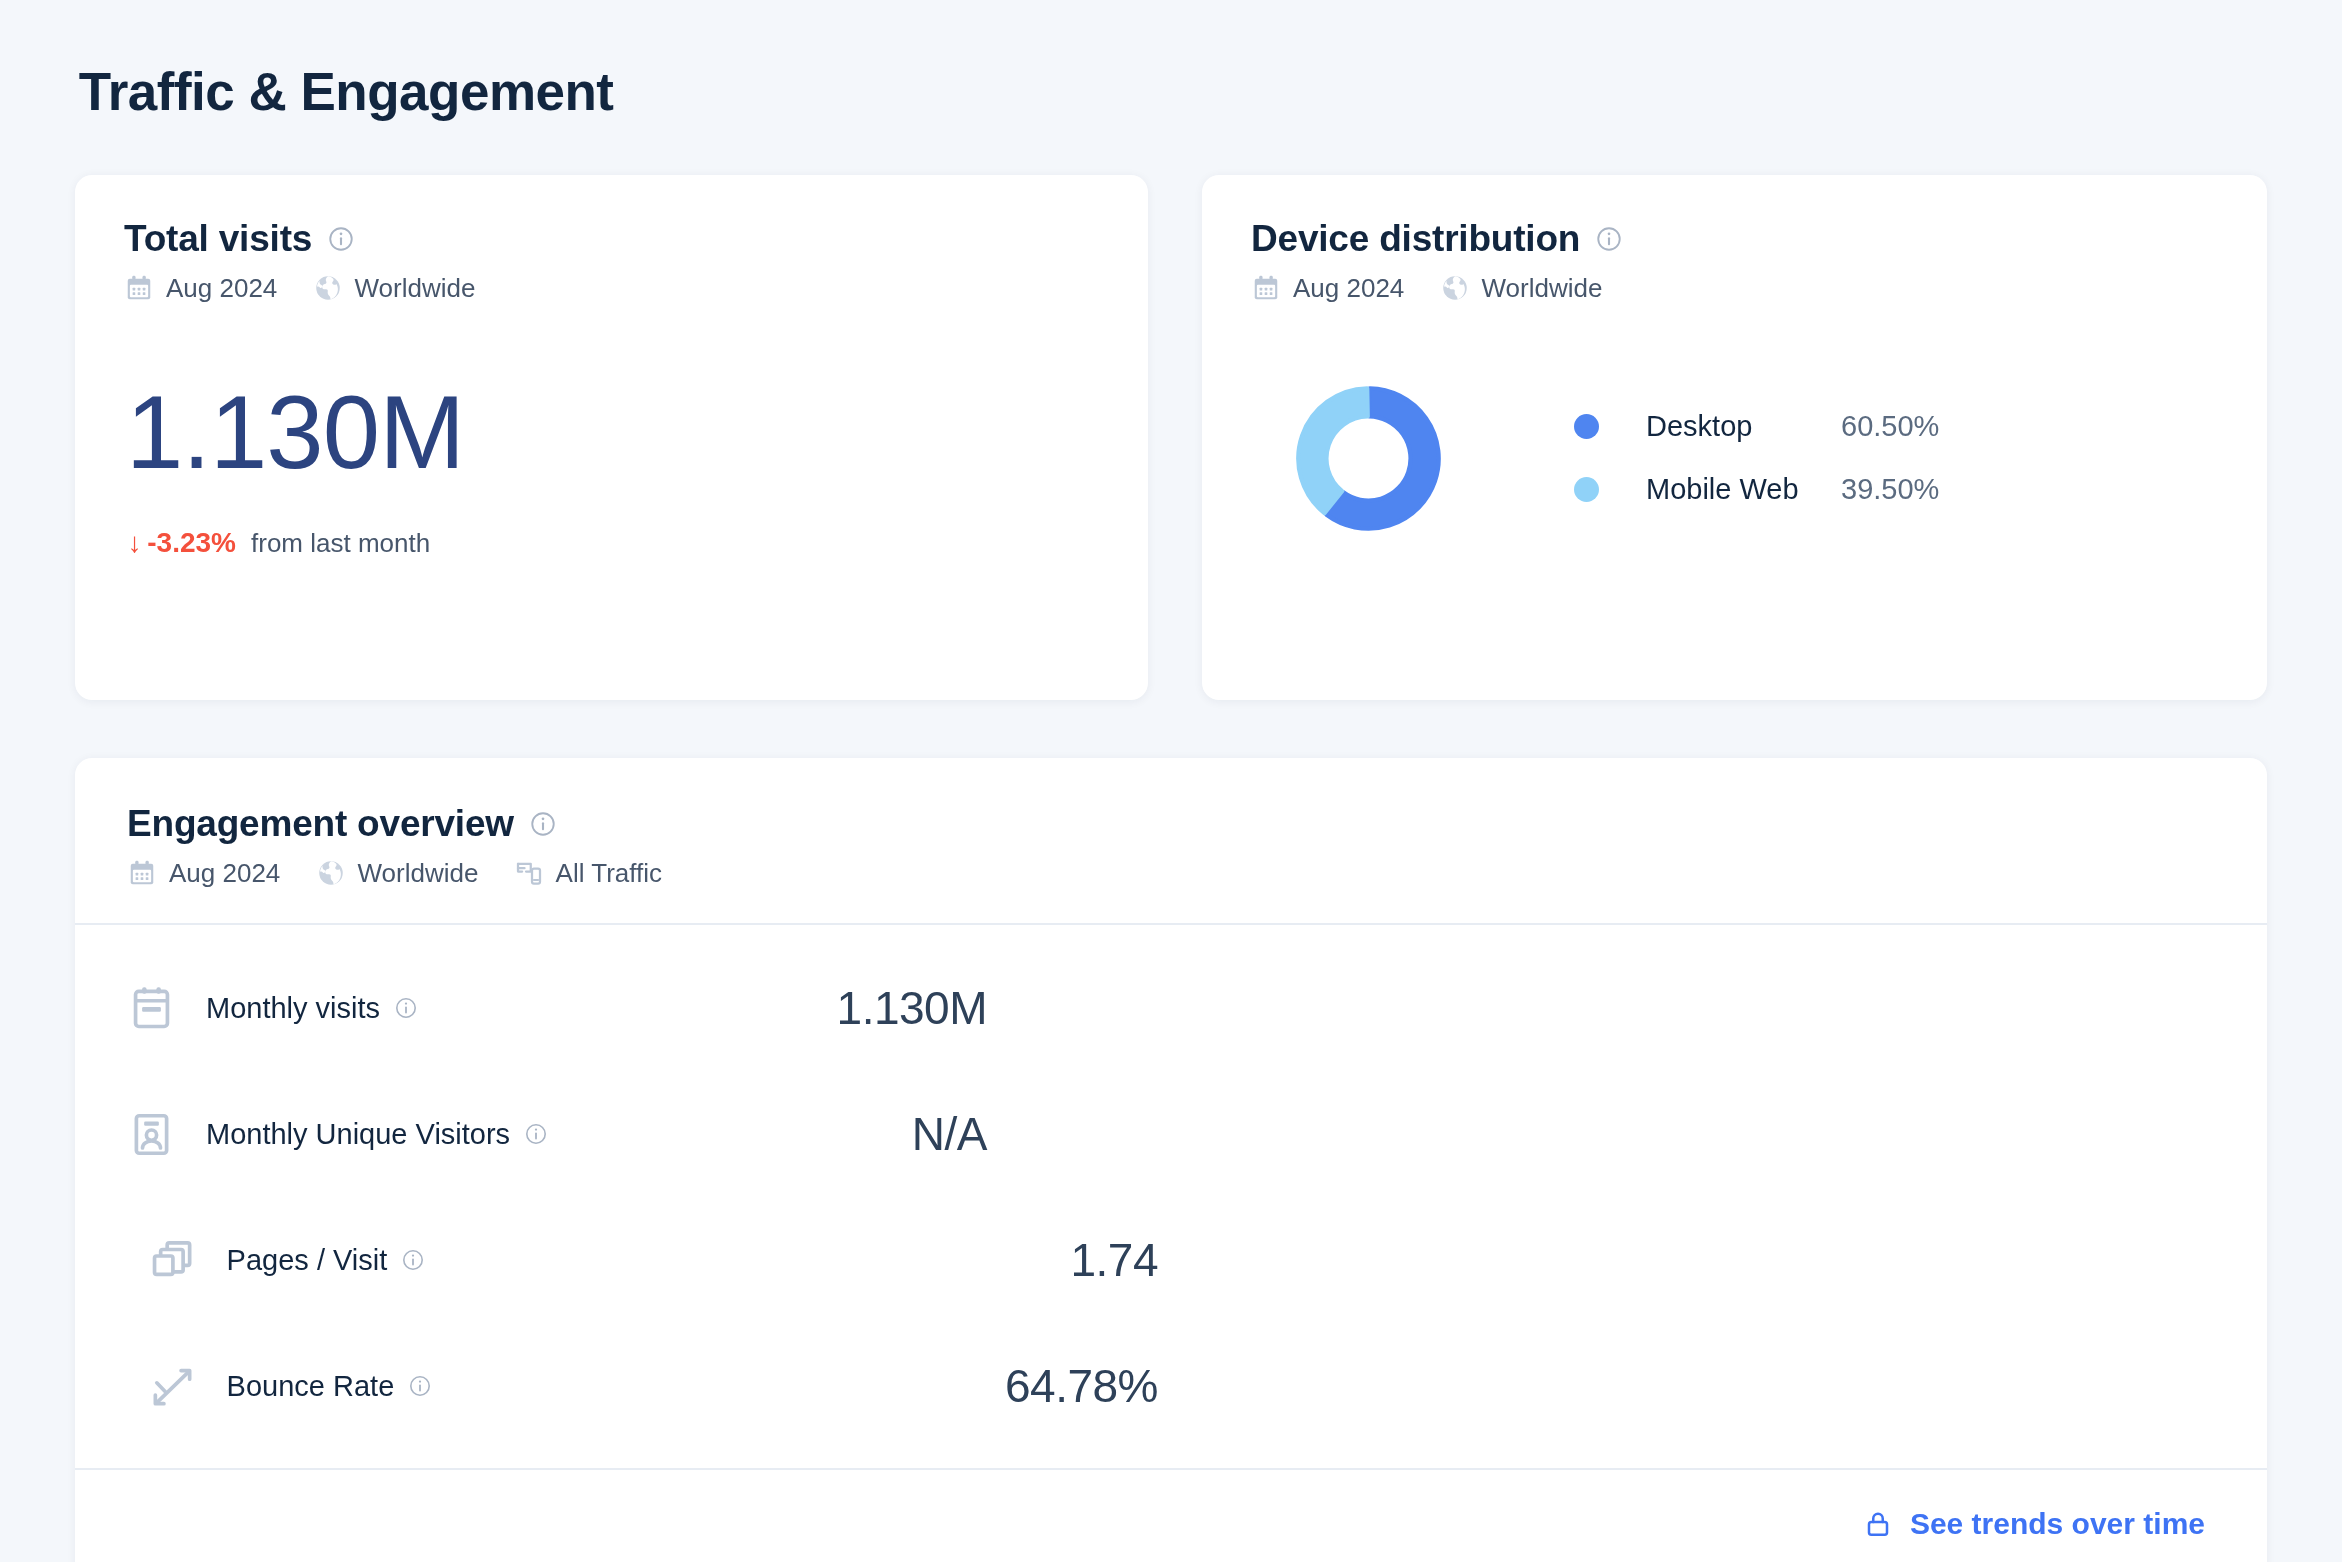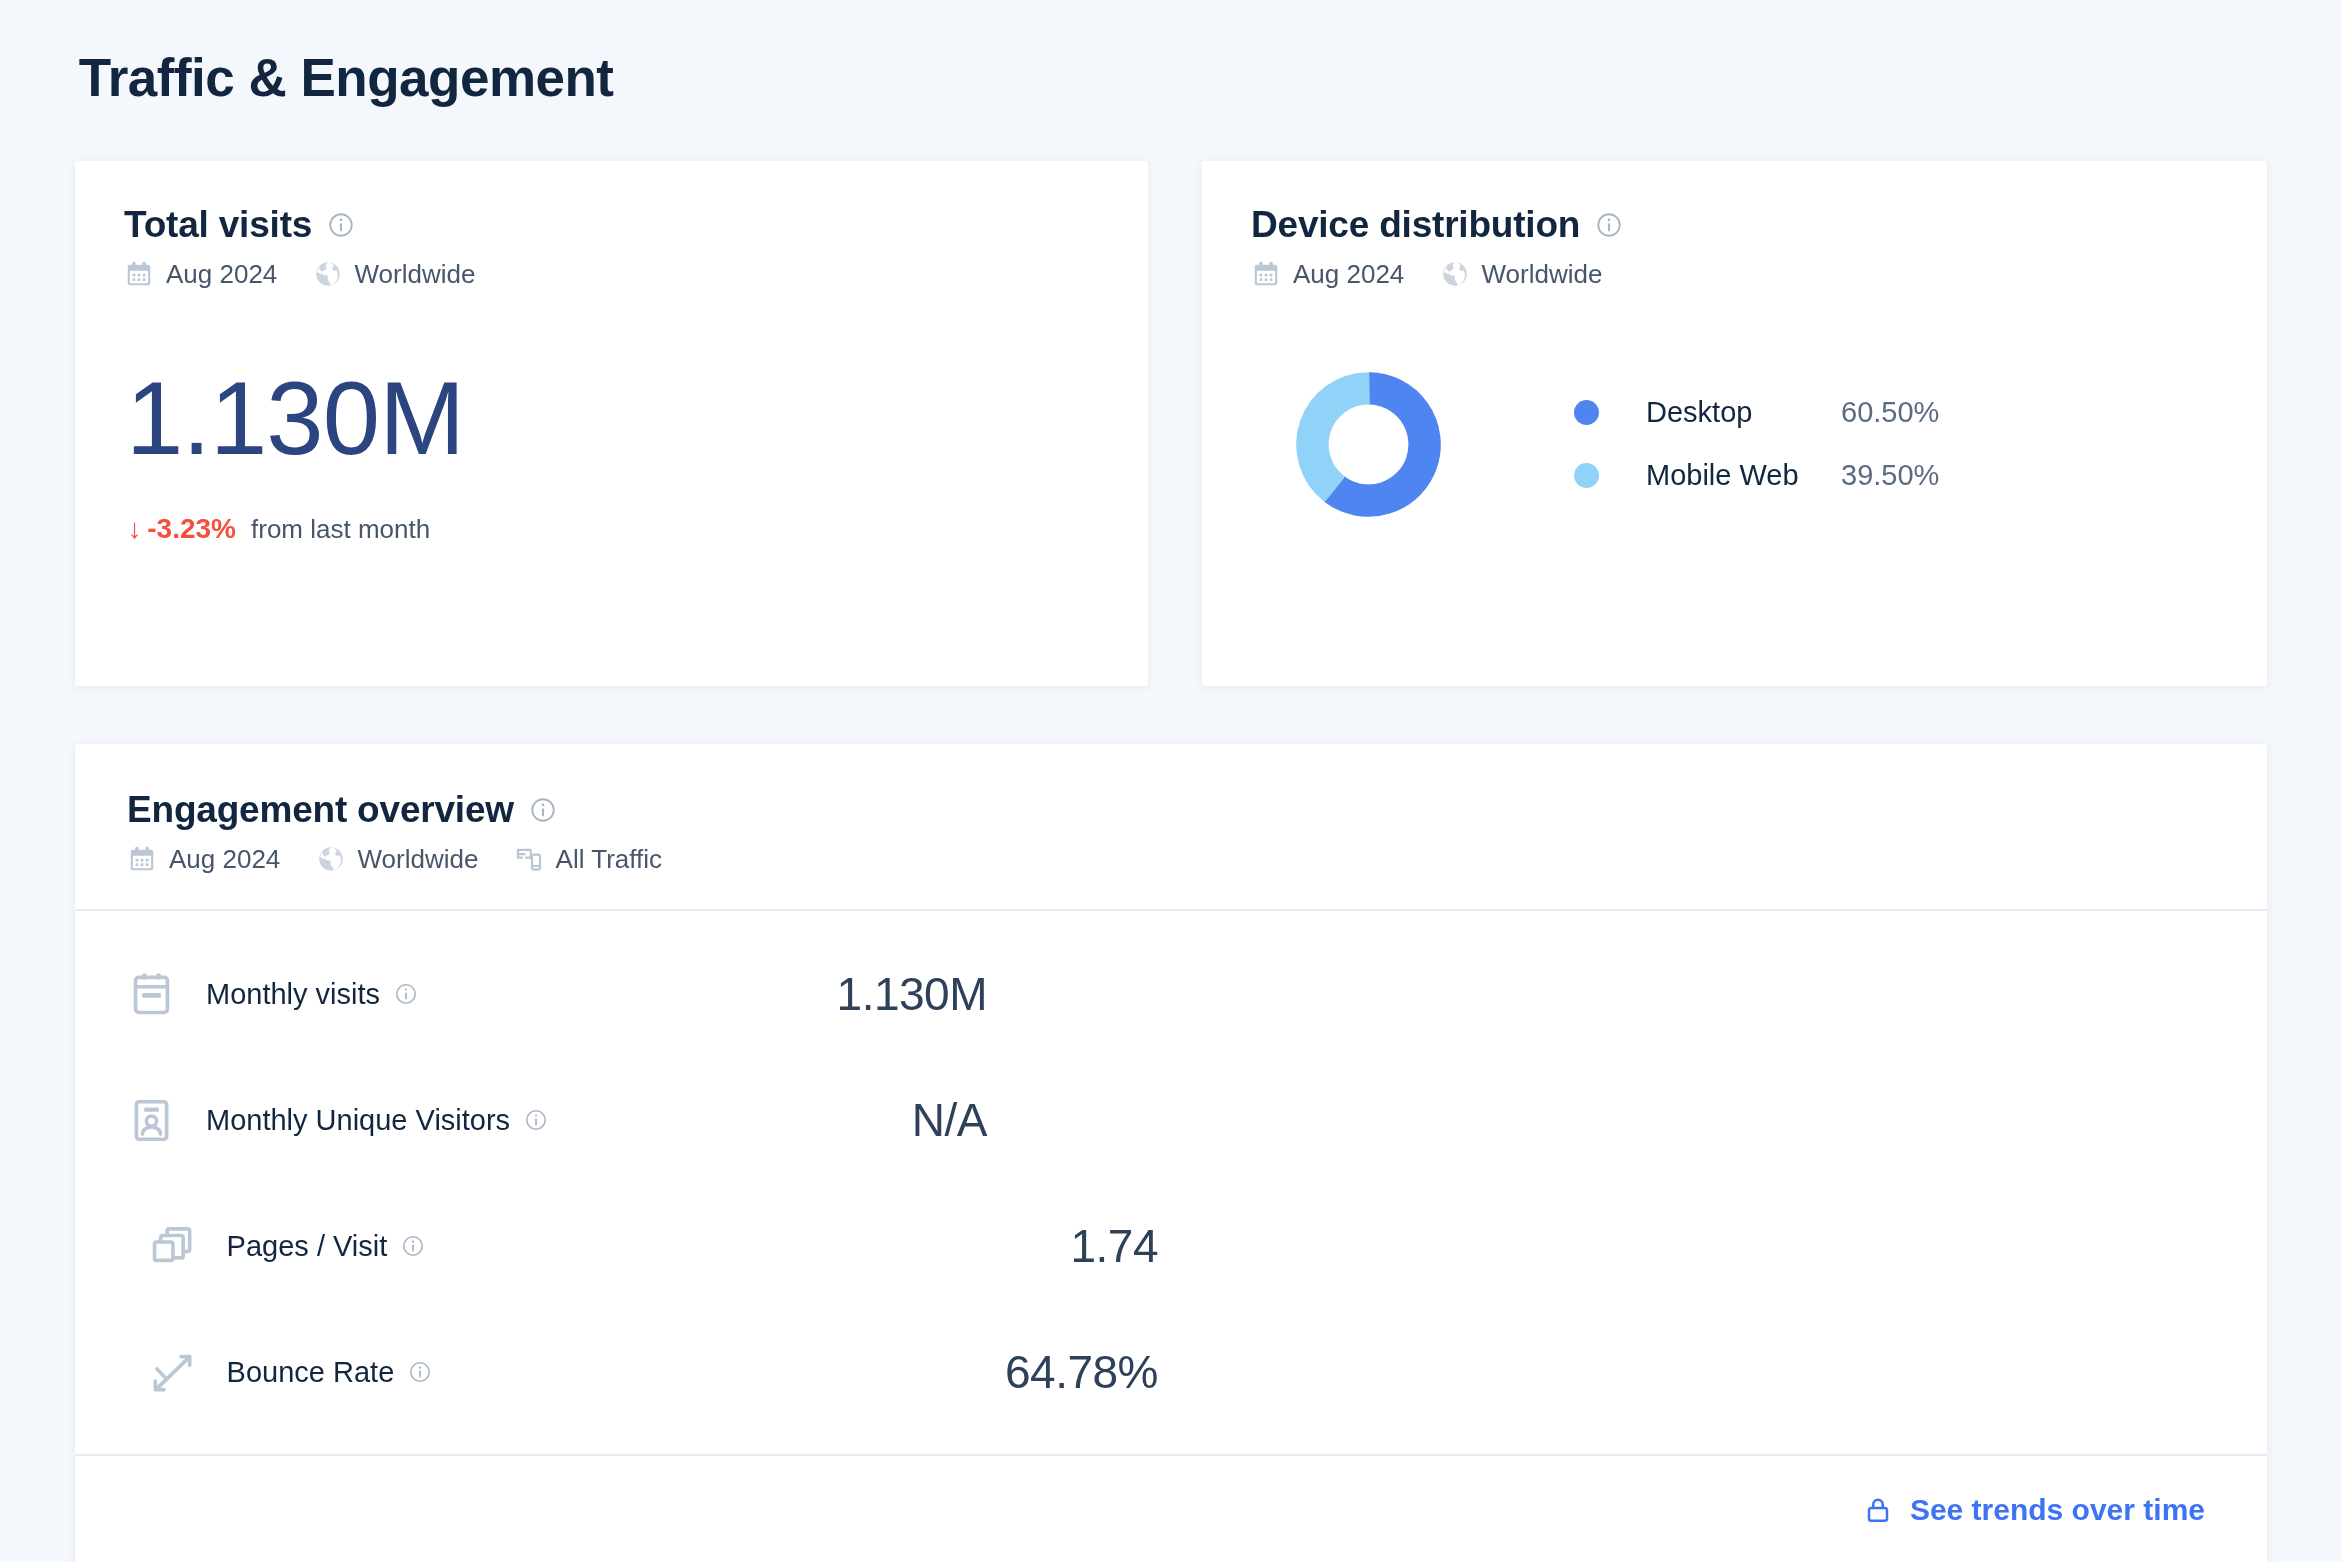--- a/index.html
+++ b/index.html
@@ -8,38 +8,38 @@
     width: 2342px;
     height: 1563px;
     background: #F4F7FB;
     font-family: "Liberation Sans", sans-serif;
     -webkit-font-smoothing: antialiased;
   }
 
   .page {
     width: 2342px;
     height: 1294px;
-    padding: 35px 75px 0 75px;
+    padding: 49px 75px 0 75px;
     position: relative;
   }
 
   
   .page-title {
     font-size: 53px;
     font-weight: 700;
     color: #12263F;
     letter-spacing: -0.5px;
     line-height: 1.15;
     margin: 13px 0 0 3.7px;
   }
 
   
   .card {
     background: #FFFFFF;
-    border-radius: 3px;
+    border-radius: 17px;
     box-shadow: 0 1.9px 9.4px rgba(18, 38, 63, 0.06);
   }
 
   
   .top-row {
     display: flex;
     gap: 54px;
     margin-top: 52px;
   }
   .card-total   { width: 1073px; height: 525px; padding: 43px 49px; }

